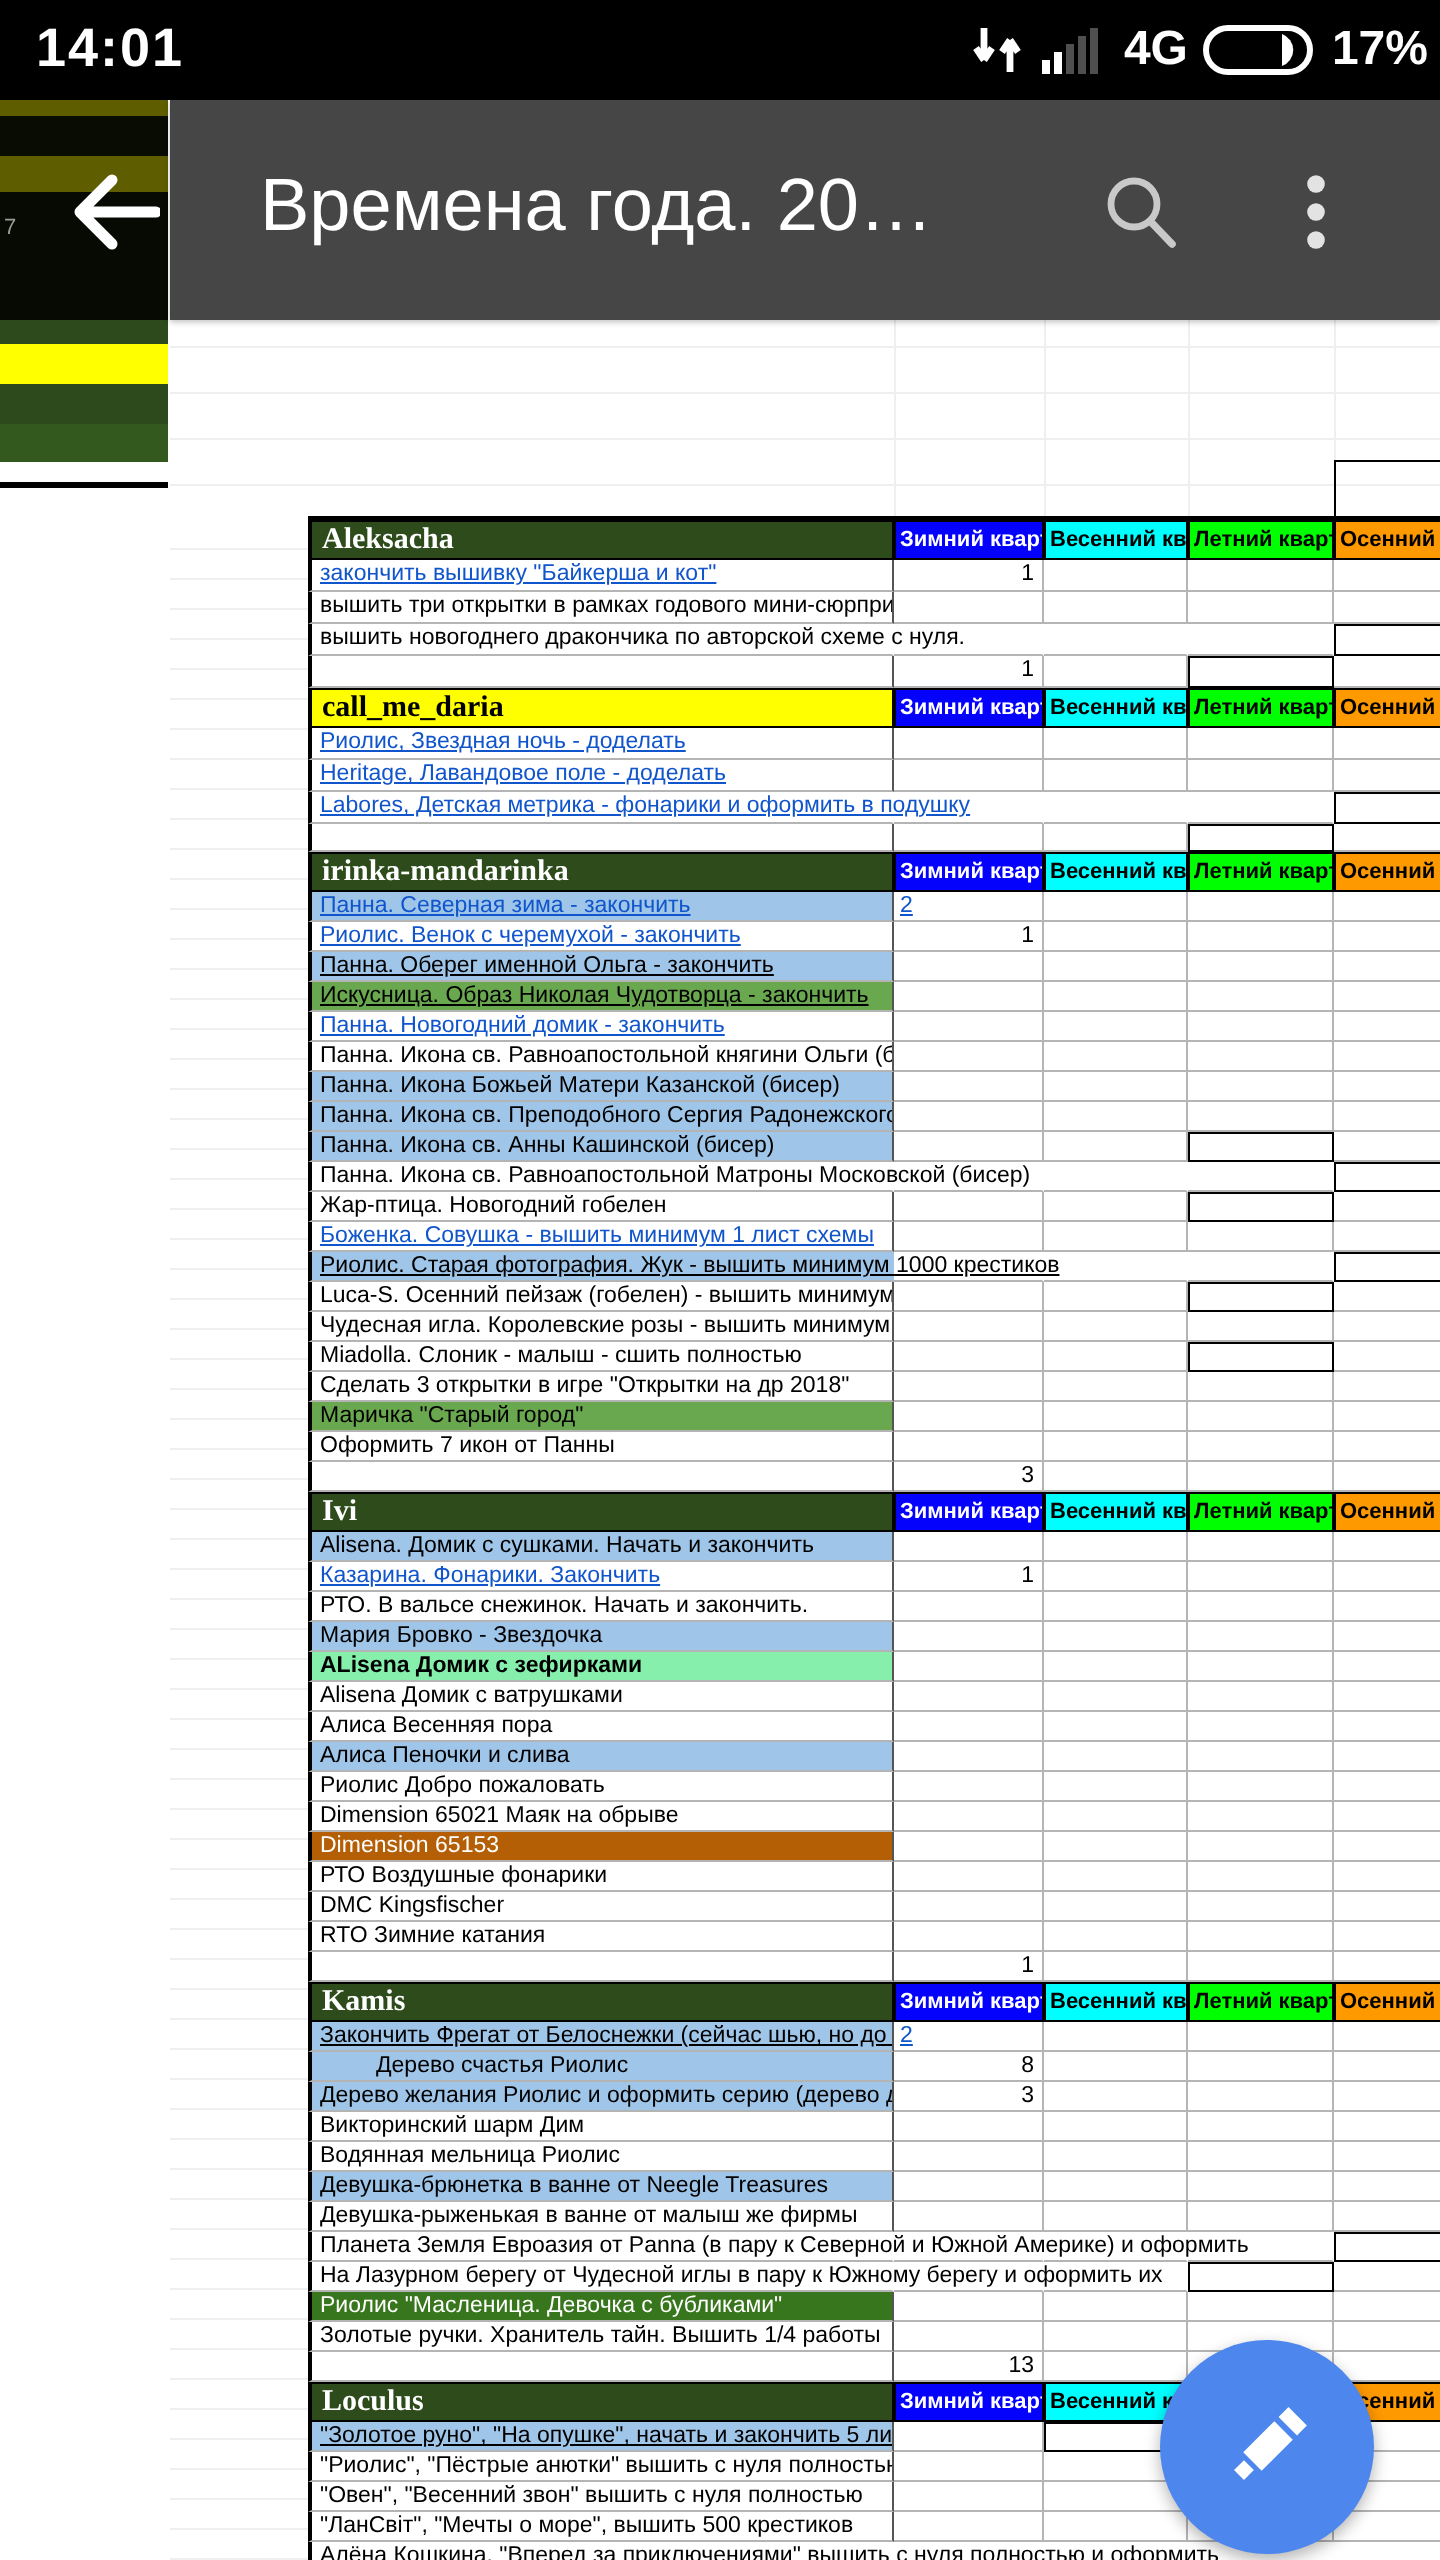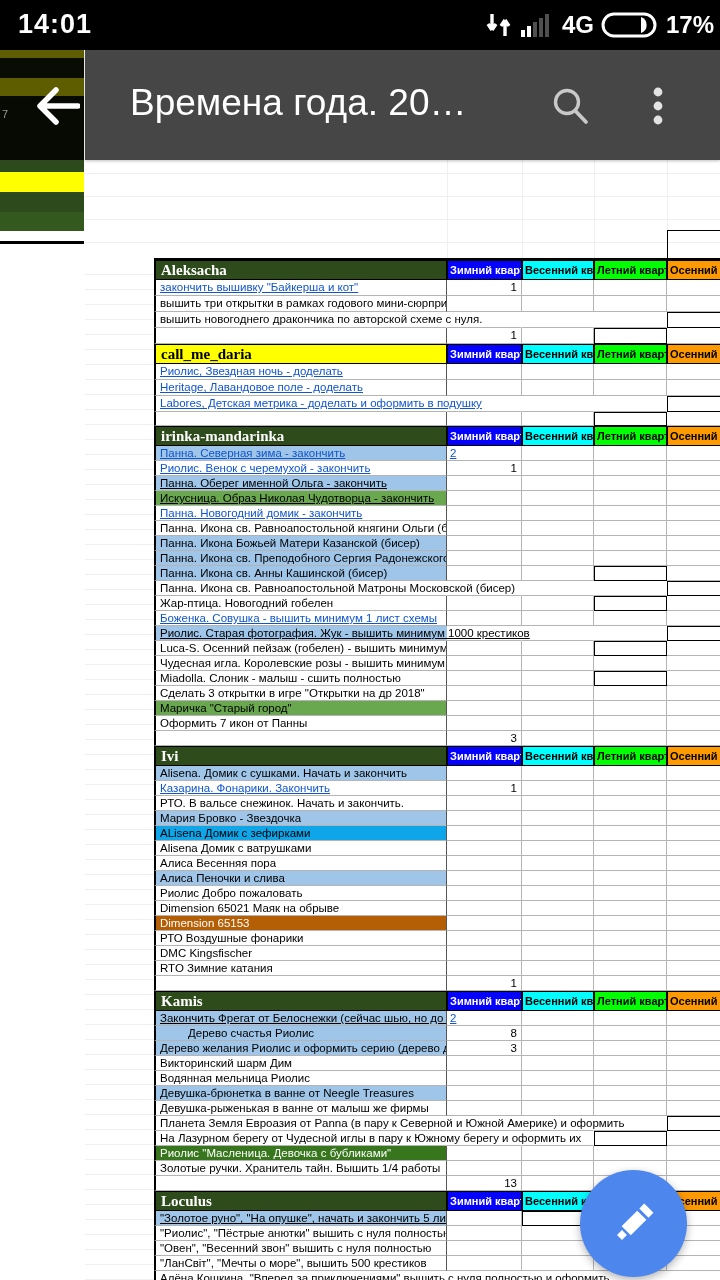--- a/index.html
+++ b/index.html
@@ -249,21 +249,21 @@
         <div class="cell vc au"></div>
       </div>
       <div class="trow dr">
         <div class="cell task" style="background: rgb(255, 255, 255);"><span class="lnk">Heritage, Лавандовое поле - доделать</span></div>
         <div class="cell vc w"></div>
         <div class="cell vc sp"></div>
         <div class="cell vc su"></div>
         <div class="cell vc au"></div>
       </div>
       <div class="trow dr ov">
-        <div class="cell task" style="background: rgb(255, 255, 255);"><span class="lnk">Labores, Детская метрика - доделать и оформить в подушку</span></div>
+        <div class="cell task" style="background: rgb(255, 255, 255);"><span class="lnk">Labores, Детская метрика - фонарики и оформить в подушку</span></div>
         <div class="cell vc w"></div>
         <div class="cell vc sp"></div>
         <div class="cell vc su"></div>
         <div class="cell vc au bx"></div>
       </div>
       <div class="trow dr sep">
         <div class="cell task" style="background: rgb(255, 255, 255);"><span></span></div>
         <div class="cell vc w"></div>
         <div class="cell vc sp"></div>
         <div class="cell vc su bx"></div>
@@ -449,21 +449,21 @@
         <div class="cell vc au"></div>
       </div>
       <div class="trow dr">
         <div class="cell task" style="background: rgb(159, 197, 232);"><span>Мария Бровко - Звездочка</span></div>
         <div class="cell vc w"></div>
         <div class="cell vc sp"></div>
         <div class="cell vc su"></div>
         <div class="cell vc au"></div>
       </div>
       <div class="trow dr">
-        <div class="cell task" style="background: #0ea5e9;"><span>ALisena Домик с зефирками</span></div>
+        <div class="cell task" style="background: #86efac; font-weight: bold;"><span>ALisena Домик с зефирками</span></div>
         <div class="cell vc w"></div>
         <div class="cell vc sp"></div>
         <div class="cell vc su"></div>
         <div class="cell vc au"></div>
       </div>
       <div class="trow dr">
         <div class="cell task" style="background: rgb(255, 255, 255);"><span>Alisena Домик с ватрушками</span></div>
         <div class="cell vc w"></div>
         <div class="cell vc sp"></div>
         <div class="cell vc su"></div>

